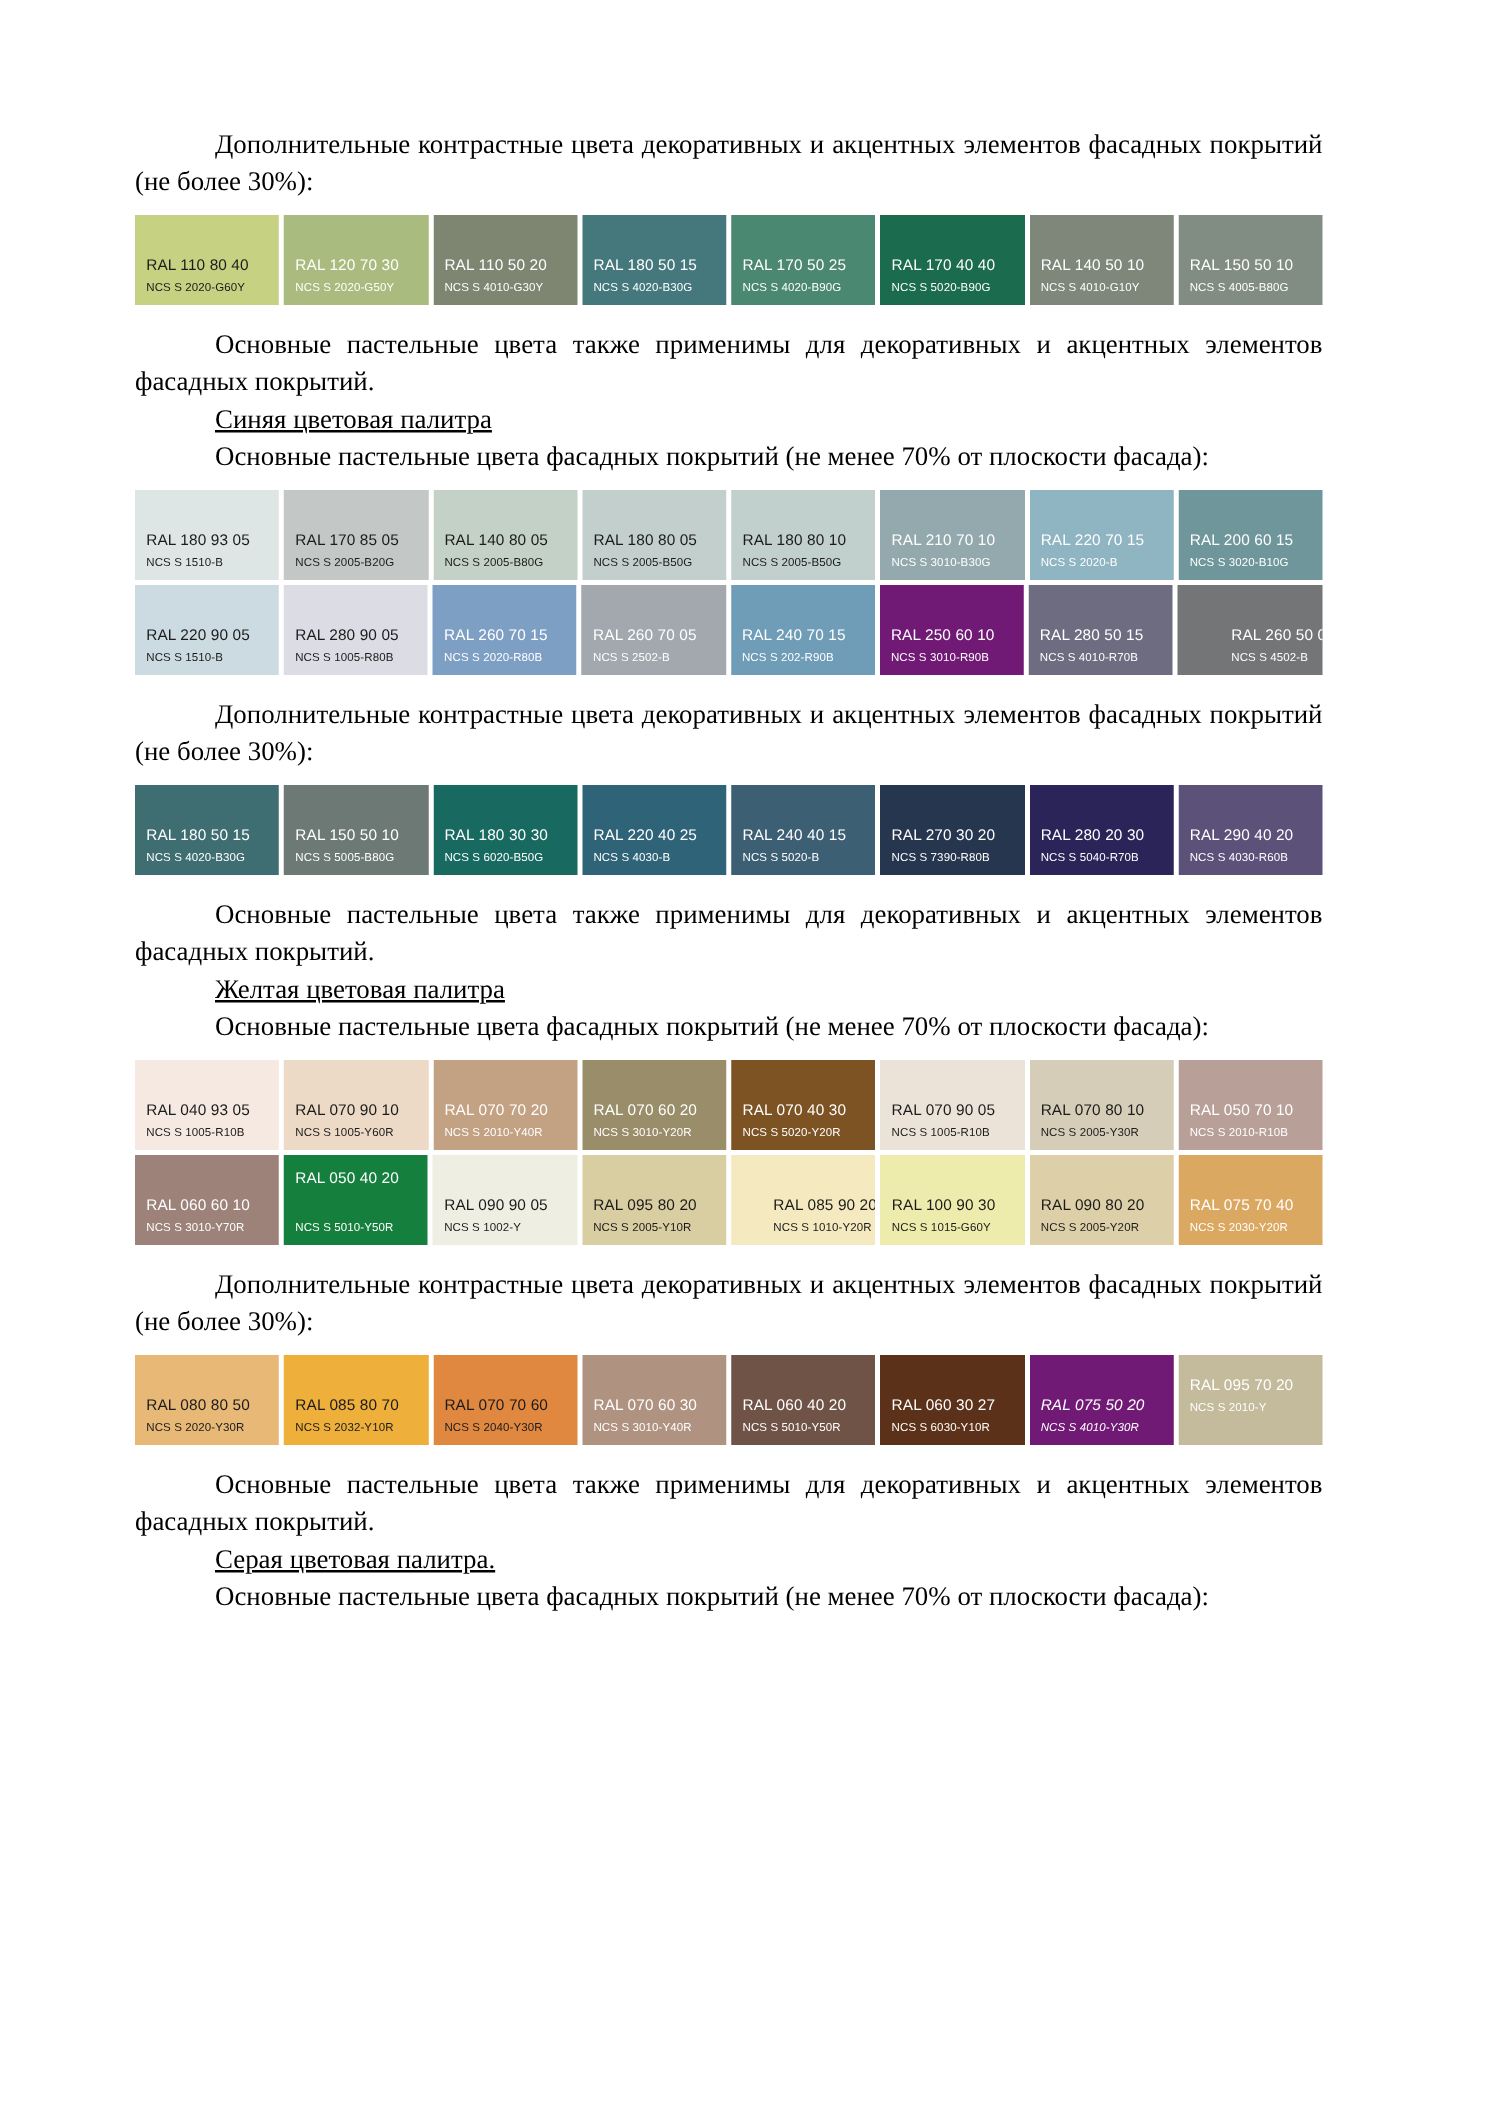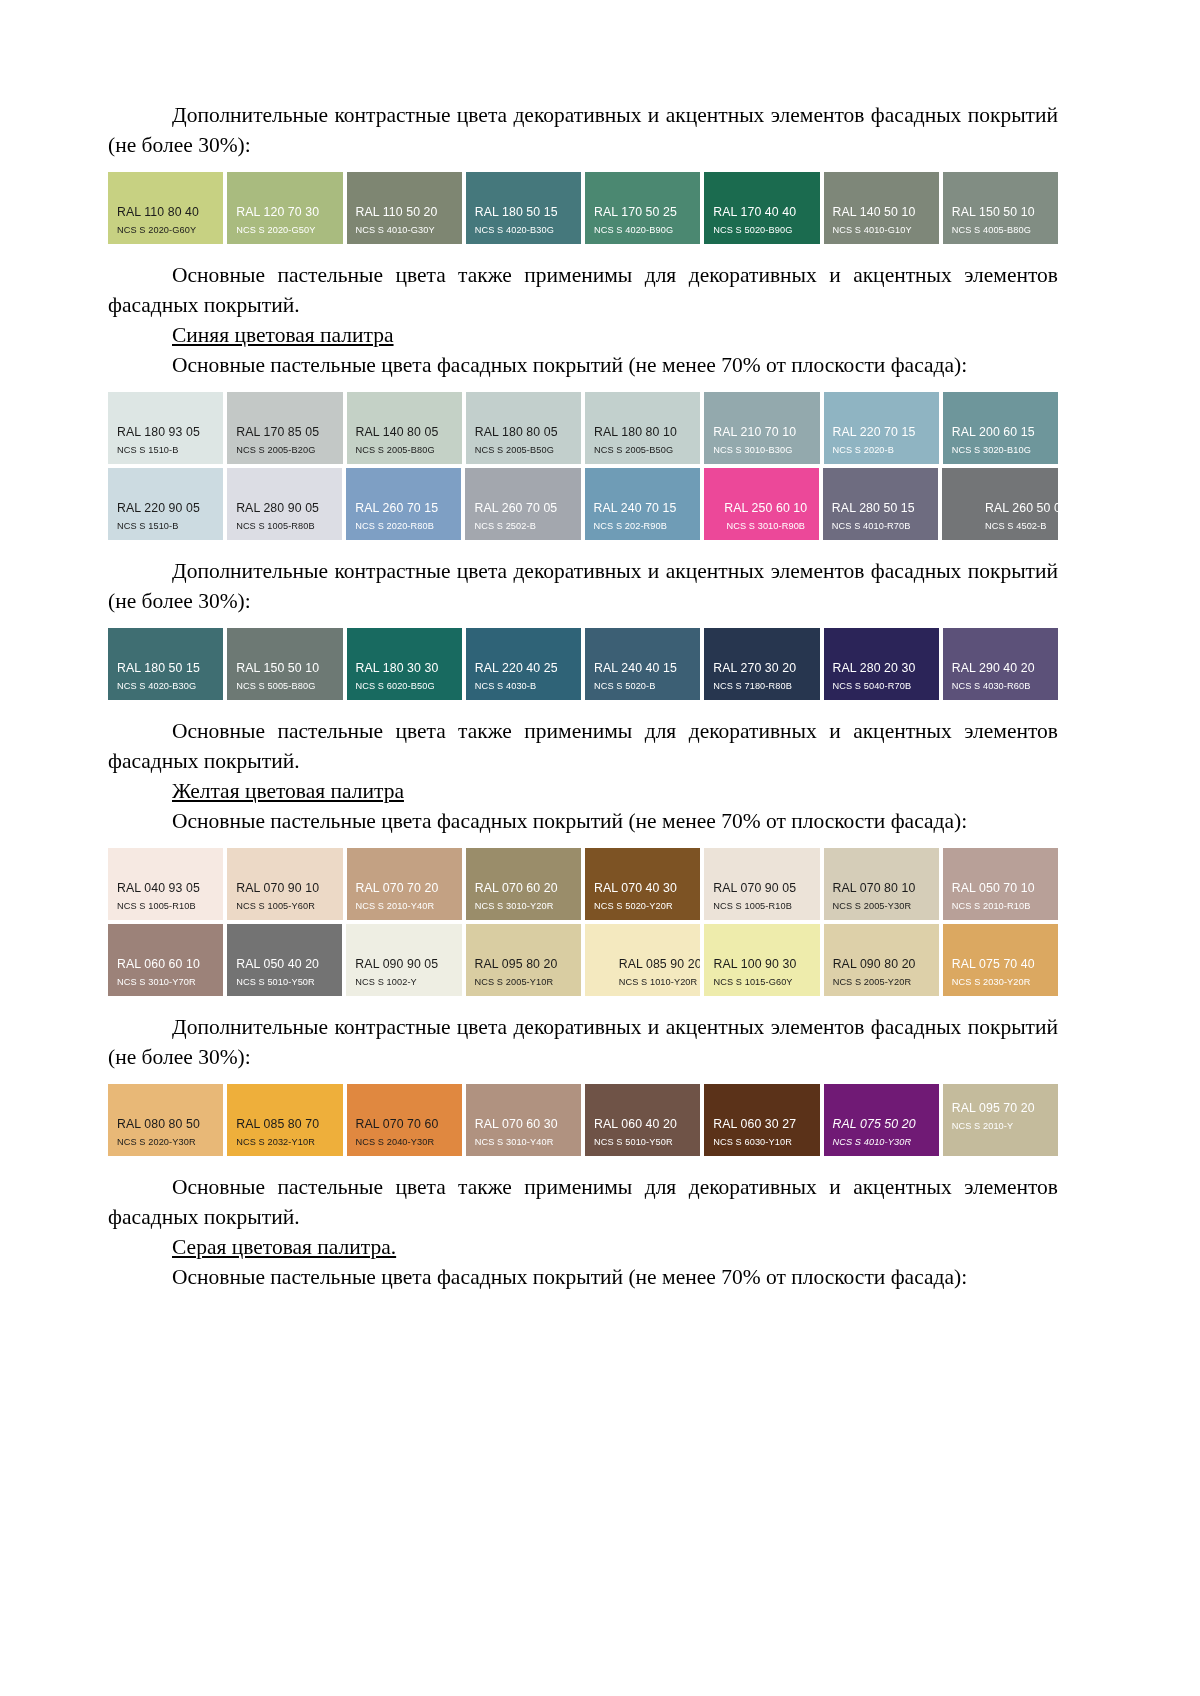--- a/index.html
+++ b/index.html
@@ -203,21 +203,21 @@
             <div class="ncs">NCS S 2020-R80B</div>
           </div>
           <div class="swatch dark" style="background: rgb(163, 167, 174);">
             <div class="ral">RAL 260 70 05</div>
             <div class="ncs">NCS S 2502-B</div>
           </div>
           <div class="swatch dark" style="background: rgb(111, 156, 182);">
             <div class="ral">RAL 240 70 15</div>
             <div class="ncs">NCS S 202-R90B</div>
           </div>
-          <div class="swatch dark" style="background: #ec4899; text-align: center;">
+          <div class="swatch dark" style="background: #701a75;">
             <div class="ral">RAL 250 60 10</div>
             <div class="ncs">NCS S 3010-R90B</div>
           </div>
           <div class="swatch dark" style="background: rgb(110, 108, 128);">
             <div class="ral">RAL 280 50 15</div>
             <div class="ncs">NCS S 4010-R70B</div>
           </div>
           <div class="swatch dark" style="background: rgb(115, 117, 119); padding-left: 34px;">
             <div class="ral">RAL 260 50 05</div>
             <div class="ncs">NCS S 4502-B</div>
@@ -248,21 +248,21 @@
           <div class="swatch dark" style="background: rgb(47, 99, 119);">
             <div class="ral">RAL 220 40 25</div>
             <div class="ncs">NCS S 4030-B</div>
           </div>
           <div class="swatch dark" style="background: rgb(60, 95, 116);">
             <div class="ral">RAL 240 40 15</div>
             <div class="ncs">NCS S 5020-B</div>
           </div>
           <div class="swatch dark" style="background: rgb(39, 54, 79);">
             <div class="ral">RAL 270 30 20</div>
-            <div class="ncs">NCS S 7180-R80B</div>
+            <div class="ncs">NCS S 7390-R80B</div>
           </div>
           <div class="swatch dark" style="background: rgb(43, 36, 88);">
             <div class="ral">RAL 280 20 30</div>
             <div class="ncs">NCS S 5040-R70B</div>
           </div>
           <div class="swatch dark" style="background: rgb(92, 81, 121);">
             <div class="ral">RAL 290 40 20</div>
             <div class="ncs">NCS S 4030-R60B</div>
           </div>
         </div>
@@ -313,21 +313,21 @@
           <div class="swatch dark" style="background: rgb(184, 160, 152);">
             <div class="ral">RAL 050 70 10</div>
             <div class="ncs">NCS S 2010-R10B</div>
           </div>
         </div>
       <div class="swatch-row">
           <div class="swatch dark" style="background: rgb(156, 130, 121);">
             <div class="ral">RAL 060 60 10</div>
             <div class="ncs">NCS S 3010-Y70R</div>
           </div>
-          <div class="swatch dark" style="background: #737373;">
+          <div class="swatch dark" style="background: #15803d; gap: 22px;">
             <div class="ral">RAL 050 40 20</div>
             <div class="ncs">NCS S 5010-Y50R</div>
           </div>
           <div class="swatch light" style="background: rgb(238, 238, 227);">
             <div class="ral">RAL 090 90 05</div>
             <div class="ncs">NCS S 1002-Y</div>
           </div>
           <div class="swatch light" style="background: rgb(217, 205, 162);">
             <div class="ral">RAL 095 80 20</div>
             <div class="ncs">NCS S 2005-Y10R</div>

